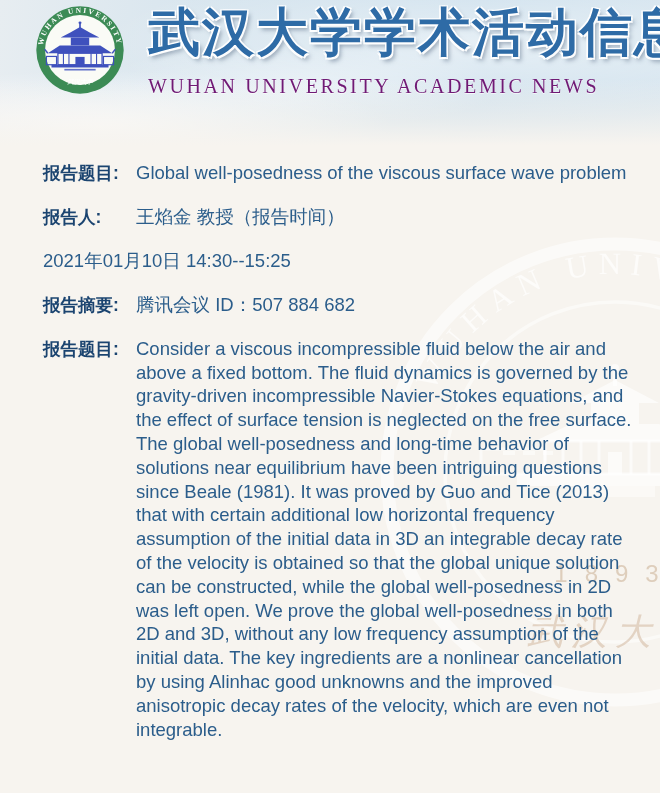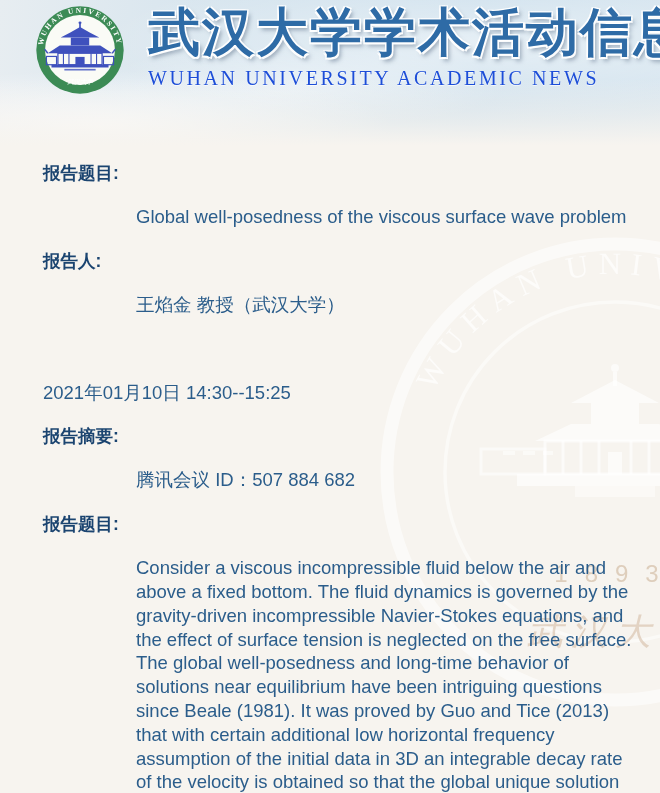--- a/index.html
+++ b/index.html
@@ -41,39 +41,39 @@
     color: #2e6ba6; line-height: 48px; white-space: nowrap;
     text-shadow:
       -1.5px -1.5px 0 rgba(255,255,255,.95),
        1.5px -1.5px 0 rgba(255,255,255,.95),
       -1.5px  1.5px 0 rgba(255,255,255,.95),
        1.5px  1.5px 0 rgba(255,255,255,.95),
        3px 4px 4px rgba(80,100,125,.5);
   }
   .title-en {
     font-family: "Liberation Serif", "DejaVu Serif", serif;
-    font-size: 20px; letter-spacing: 2.6px; color: #1d4ed8;
-    line-height: 24px; margin-top: 10px; white-space: nowrap;
+    font-size: 20px; letter-spacing: 2.6px; color: #701a75;
+    line-height: 24px; margin-top: 18px; white-space: nowrap;
     text-shadow: 0 1px 0 rgba(255,255,255,.7);
   }
 
   
   .content {
     position: absolute; top: 161px; left: 43px; right: 24px;
     display: flex; flex-direction: column; gap: 20px;
   }
   .row { display: flex; align-items: flex-start; }
   .lbl {
     flex: 0 0 93px;
     font-size: 17.5px; font-weight: 700; color: #1b4470; line-height: 24px;
     white-space: nowrap;
   }
   .val {
     flex: 1 1 auto;
-    font-size: 18.5px; color: #2b5d8b; line-height: 23.8px; margin-top: 44px;
+    font-size: 18.5px; color: #2b5d8b; line-height: 23.8px;
   }
 </style>
 </head>
 <body>
 
 <div class="page">
 
   <div class="sky"></div>
 
   <svg class="watermark" width="700" height="700" viewBox="0 0 700 700">
@@ -156,21 +156,21 @@
 
   <div class="content">
 
     <div class="row">
       <div class="lbl">报告题目:</div>
       <div class="val">Global well-posedness of the viscous surface wave problem</div>
     </div>
 
     <div class="row">
       <div class="lbl">报告人:</div>
-      <div class="val">王焰金 教授（武汉大学）</div>
+      <div class="val">王焰金 教授（报告时间）</div>
     </div>
 
     <div class="row">
       <div class="val">2021年01月10日 14:30--15:25</div>
     </div>
 
     <div class="row">
       <div class="lbl">报告摘要:</div>
       <div class="val">腾讯会议 ID：507 884 682</div>
     </div>

